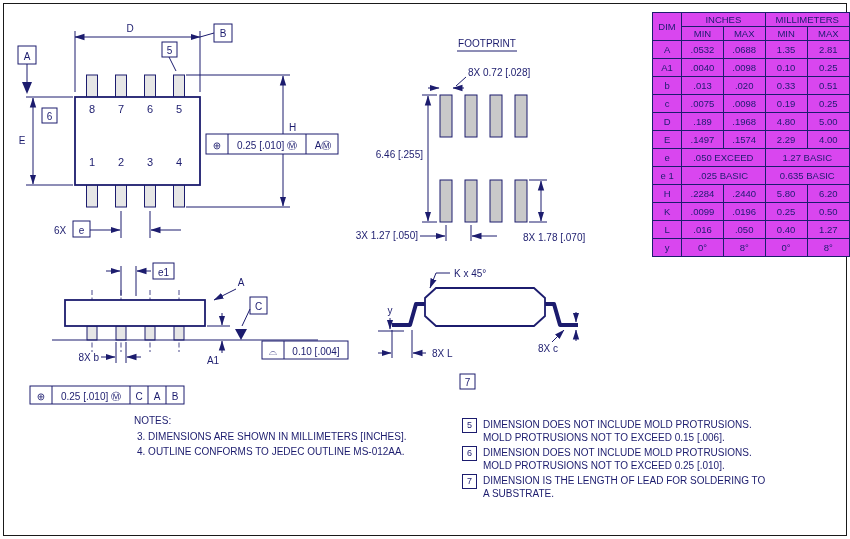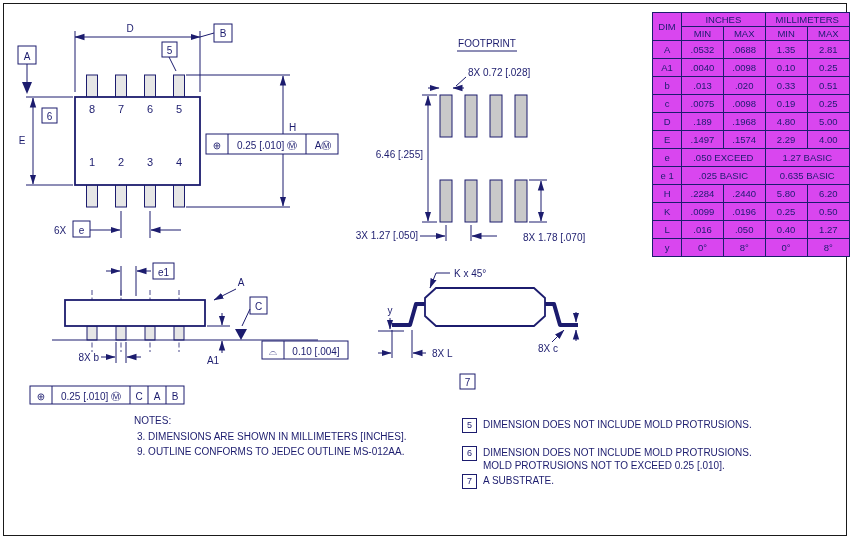--- a/index.html
+++ b/index.html
@@ -384,37 +384,39 @@
           <td>8°</td>
           <td>0°</td>
           <td>8°</td>
         </tr>
     </tbody>
   </table>
 
   <div id="notes-left" class="notes">
     <div>NOTES:</div>
     <div class="note-item">3. DIMENSIONS ARE SHOWN IN MILLIMETERS [INCHES].</div>
-    <div class="note-item">9. OUTLINE CONFORMS TO JEDEC OUTLINE MS-012AA.</div>
+    <div class="note-item">4. OUTLINE CONFORMS TO JEDEC OUTLINE MS-012AA.</div>
   </div>
 
   <div class="flagnote" style="left:462px;top:418px">
     <div class="flagbox">5</div>
     <div>
       <div>DIMENSION DOES NOT INCLUDE MOLD PROTRUSIONS.</div>
+      <div>MOLD PROTRUSIONS NOT TO EXCEED 0.15 [.006].</div>
     </div>
   </div>
 
   <div class="flagnote" style="left:462px;top:446px">
     <div class="flagbox">6</div>
     <div>
       <div>DIMENSION DOES NOT INCLUDE MOLD PROTRUSIONS.</div>
       <div>MOLD PROTRUSIONS NOT TO EXCEED 0.25 [.010].</div>
     </div>
   </div>
 
   <div class="flagnote" style="left:462px;top:474px">
     <div class="flagbox">7</div>
     <div>
+      <div>DIMENSION IS THE LENGTH OF LEAD FOR SOLDERING TO</div>
       <div>A SUBSTRATE.</div>
     </div>
   </div>
 </div>
 
 </body></html>

